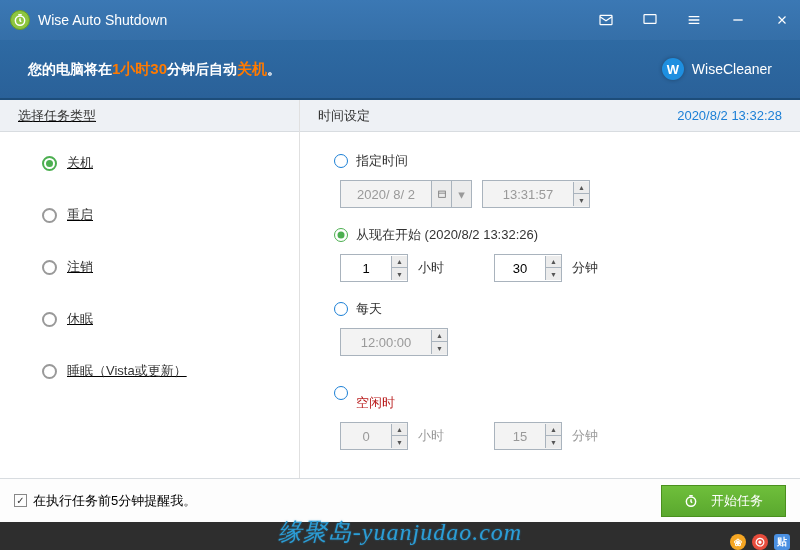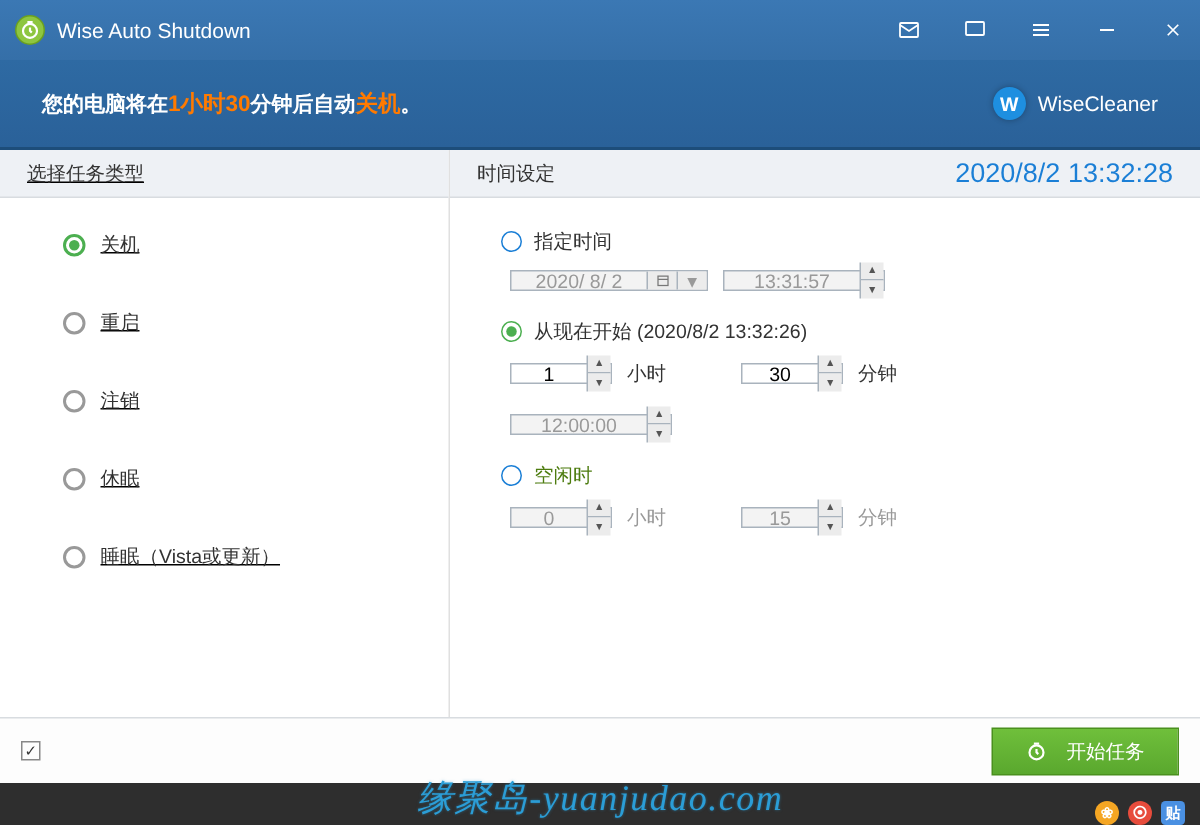--- a/index.html
+++ b/index.html
@@ -17,39 +17,39 @@
     .banner-text .hl { color: #ff7a00; font-weight: bold; font-size: 15px; }
     .banner-brand { display: flex; align-items: center; gap: 8px; font-size: 14px; }
     .brand-badge { width: 22px; height: 22px; background: #1e8fe0; border-radius: 50%; display: flex; align-items: center; justify-content: center; font-weight: bold; color: #fff; font-size: 13px; box-shadow: 0 0 4px rgba(0,0,0,.3); }
     
     .content { display: flex; height: 378px; }
     .left-col { width: 300px; border-right: 1px solid #e0e0e0; text-decoration: underline; }
     .right-col { flex: 1; position: relative; }
     
     .section-head { background: #eef1f5; height: 32px; display: flex; align-items: center; padding: 0 18px; font-size: 13px; color: #333; border-bottom: 1px solid #d8dce0; }
     .right-col .section-head { justify-content: space-between; }
-    .clock { color: #1b7fd6; font-size: 18px; }
+    .clock { color: #1b7fd6; font-size: 13px; }
     
     .task-list { padding: 22px 0 0 42px; }
     .task-item { display: flex; align-items: center; margin-bottom: 34px; cursor: pointer; }
     .radio { width: 15px; height: 15px; border: 2px solid #999; border-radius: 50%; margin-right: 10px; position: relative; flex-shrink: 0; }
     .radio.sel { border-color: #4caf50; }
     .radio.sel::after { content: ""; width: 7px; height: 7px; background: #4caf50; border-radius: 50%; position: absolute; top: 2px; left: 2px; }
     .task-label { color: #333; font-size: 13px; }
     
     .time-opts { padding: 20px 0 0 34px; text-align: center; }
     .opt-block { margin-bottom: 18px; }
     .opt-row { display: flex; align-items: center; margin-bottom: 10px; }
     .opt-radio { width: 14px; height: 14px; border: 1.5px solid #1b7fd6; border-radius: 50%; margin-right: 8px; position: relative; flex-shrink: 0; }
     .opt-radio.sel::after { content: ""; width: 7px; height: 7px; background: #4caf50; border-radius: 50%; position: absolute; top: 51%; left: 51%; transform: translate(-50%,-50%); }
     .opt-radio.sel { border-color: #4caf50; }
     .opt-label { color: #333; font-size: 13px; }
-    .opt-label.dim { color: #4d7c0f; }
+    .opt-label.dim { color: #b91c1c; margin-top: 20px; }
     .inputs-row { display: flex; align-items: center; gap: 10px; margin-left: 6px; }
-    .inp { display: flex; align-items: center; border: 1px solid #a9b3bd; background: #fff; height: 14px; }
+    .inp { display: flex; align-items: center; border: 1px solid #a9b3bd; background: #fff; height: 28px; }
     .inp.disabled { background: #f3f3f3; color: #999; }
     .inp-text { padding: 0 8px; min-width: 50px; font-size: 13px; }
     .inp-text.wide { min-width: 90px; }
     .spin { width: 16px; display: flex; flex-direction: column; border-left: 1px solid #a9b3bd; }
     .spin-btn { height: 12px; display: flex; align-items: center; justify-content: center; font-size: 7px; color: #555; border-bottom: 1px solid #a9b3bd; cursor: pointer; background: #ececec;}
     .spin-btn:last-child { border-bottom: none; }
     .cal-btn { width: 20px; border-left: 1px solid #a9b3bd; display: flex; align-items: center; justify-content: center; height: 100%; cursor: pointer; background: #ececec;}
     .unit { font-size: 13px; color: #333; }
     .unit.dim { color: #999; }
     
@@ -200,20 +200,24 @@
             <div class="spin">
                 <div class="spin-btn">▲</div>
                 <div class="spin-btn">▼</div>
               </div>
           </div>
           <span class="unit">分钟</span>
         </div>
       </div>
 
       <div class="opt-block">
+        <div class="opt-row">
+          <div class="opt-radio"></div>
+          <span class="opt-label">每天</span>
+        </div>
         <div class="inputs-row">
           <div class="inp disabled">
             <span class="inp-text wide">12:00:00</span>
             <div class="spin">
                 <div class="spin-btn">▲</div>
                 <div class="spin-btn">▼</div>
               </div>
           </div>
         </div>
       </div>
@@ -244,20 +248,21 @@
         </div>
       </div>
 
     </div>
   </div>
 </div>
 
 <div class="bottom-bar">
   <label class="chk-row">
     <span class="chk">✓</span>
+    <span>在执行任务前5分钟提醒我。</span>
   </label>
   <div class="start-btn">
     <svg viewBox="0 0 24 24" fill="none" stroke="#fff" stroke-width="2.5">
         <circle cx="12" cy="13" r="8"></circle>
         <path d="M12 9v4l2 2"></path>
         <path d="M9 3h6"></path>
       </svg>
     <span>开始任务</span>
   </div>
 </div>

